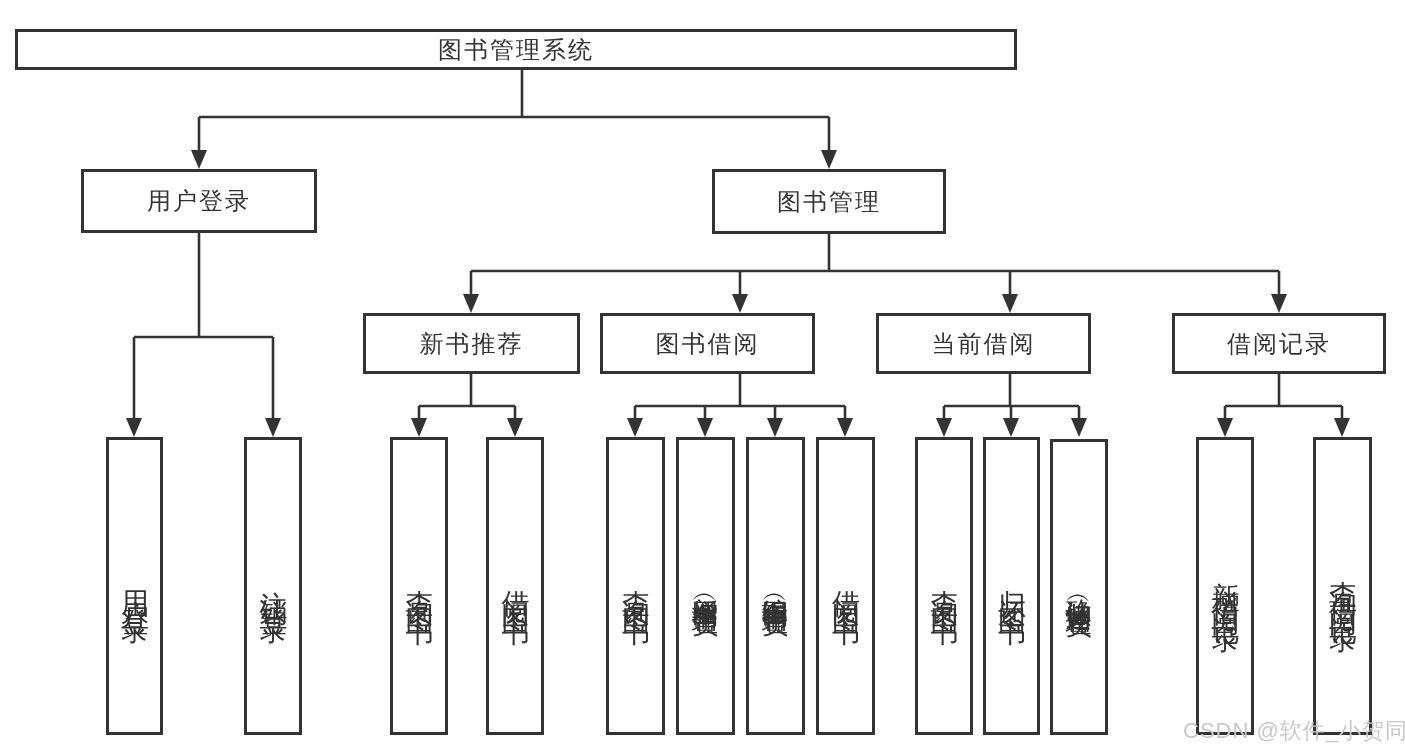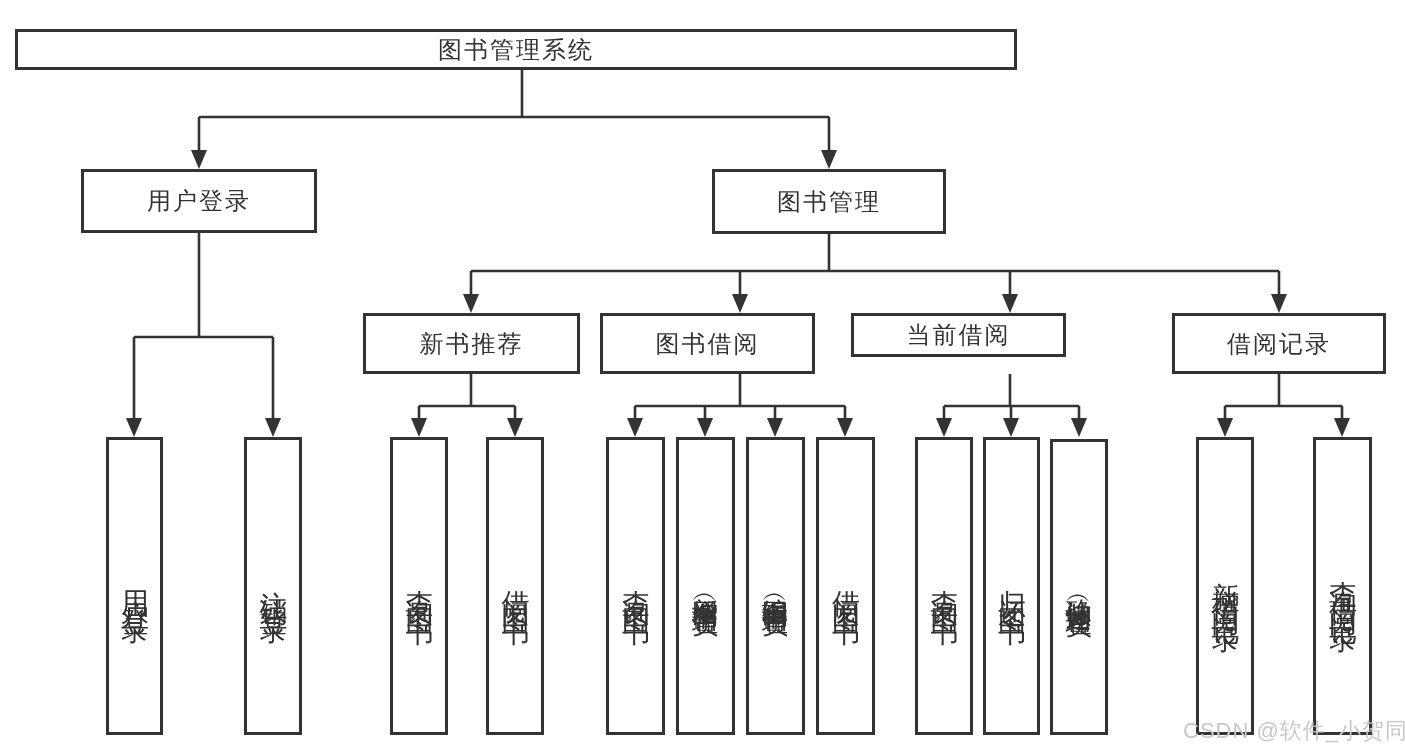--- a/index.html
+++ b/index.html
@@ -121,21 +121,21 @@
   <div class="hbox" style="left:712px;top:169px;width:234px;height:65px;">
     <span class="label">图书管理</span>
   </div>
 
   <div class="hbox" style="left:363px;top:313px;width:217px;height:61px;">
     <span class="label">新书推荐</span>
   </div>
   <div class="hbox" style="left:600px;top:313px;width:215px;height:61px;">
     <span class="label">图书借阅</span>
   </div>
-  <div class="hbox" style="left:851px;top:313px;width:215px;height:44px;">
+  <div class="hbox" style="left:876px;top:313px;width:215px;height:61px;">
     <span class="label">当前借阅</span>
   </div>
   <div class="hbox" style="left:1172px;top:313px;width:214px;height:61px;">
     <span class="label">借阅记录</span>
   </div>
 
   <div class="vbox" style="left:106px;top:437px;width:57px;height:298px;">
     <span class="vlabel">用户登录</span>
   </div>
   <div class="vbox" style="left:244px;top:437px;width:58px;height:298px;">

